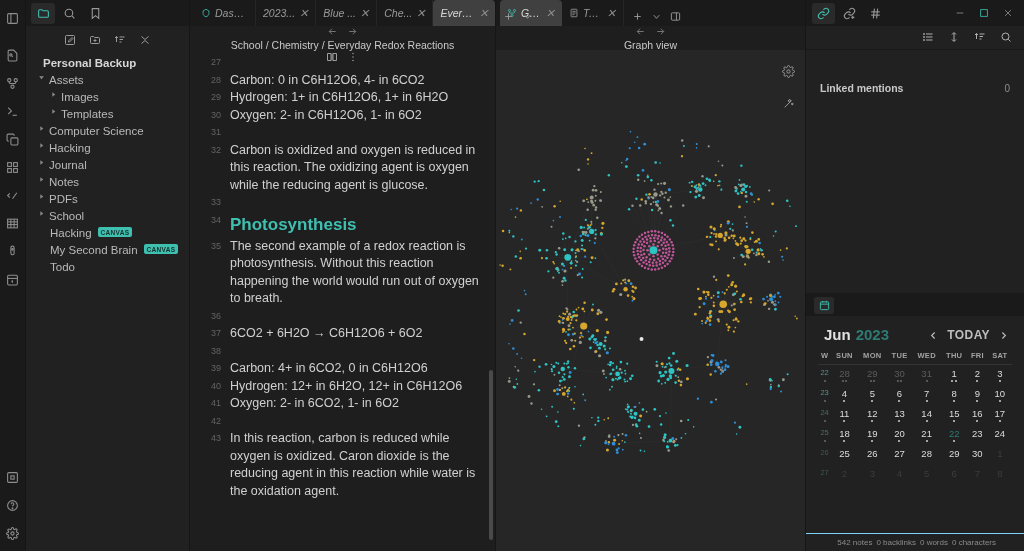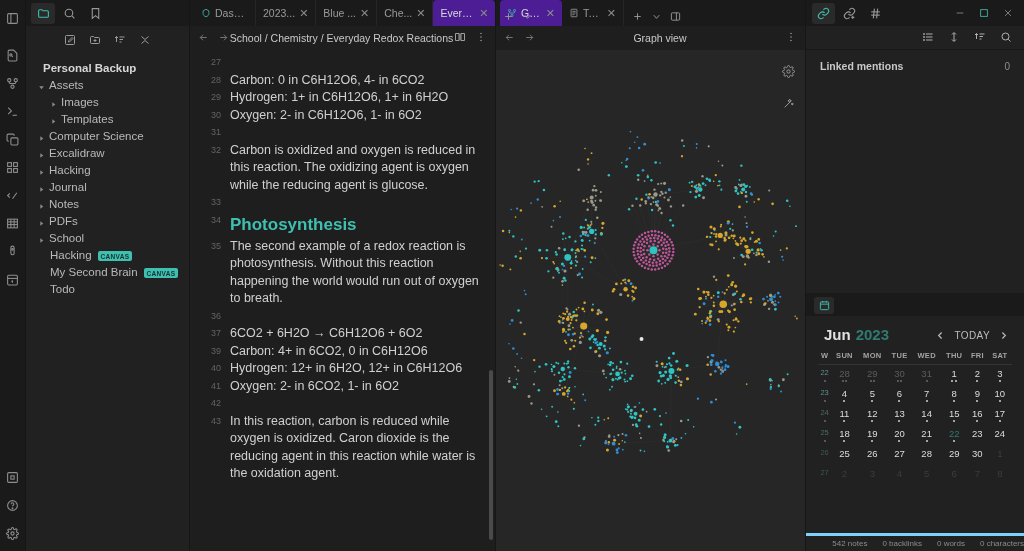--- a/index.html
+++ b/index.html
@@ -48,21 +48,21 @@
   .sb-tab.active { background: #2a2a2a; color: #3fbfb0; }
   .sb-tab svg { width: 13px; height: 13px; }
   .sb-toolbar {
     height: 24px; display: flex; align-items: center; justify-content: center;
     gap: 13px; padding-top: 3px;
   }
   .sb-toolbar .ti { color: #9a9a9a; display: flex; }
   .sb-toolbar svg { width: 12px; height: 12px; }
   .sb-tree { padding: 7px 0 0 0; overflow: hidden; flex: 1 1 auto; }
   .tree-row {
-    display: flex; align-items: flex-end; height: 17px;
+    display: flex; align-items: flex-start; height: 17px;
     font-size: 11.5px; color: #b9b9b9; padding-left: 10px;
     white-space: nowrap;
   }
   .tree-row.root { color: #d6d6d6; font-weight: bold; padding-left: 17px; font-size: 11.5px; }
   .tree-row.lvl1 { padding-left: 10px; }
   .tree-row.lvl2 { padding-left: 22px; }
   .tree-row.file { padding-left: 22px; }
   .chev {
     width: 11px; flex: 0 0 11px; color: #8b8b8b;
     display: inline-flex; align-items: center; justify-content: center;
@@ -74,39 +74,39 @@
     margin-left: 6px; font-size: 6.5px; font-weight: bold; letter-spacing: .3px;
     background: #3fbfb0; color: #16302e; padding: 1px 3px 0 3px; border-radius: 2px;
     text-transform: uppercase; line-height: 9px; display: inline-block;
   }
 
   
   .center { flex: 1 1 auto; display: flex; flex-direction: column; min-width: 0;
             background: #1e1e1e; border-right: 1px solid #161616; position: relative; }
   .tabbar {
     height: 26px; background: #1a1a1a; display: flex; align-items: flex-end;
-    padding-left: 4px; gap: 0;
+    padding-left: 4px; gap: 0; font-style: italic;
   }
   .tab {
     height: 26px; display: flex; align-items: center; gap: 4px;
     padding: 0 7px; font-size: 10.5px; color: #9a9a9a;
     border-right: 1px solid #262626; max-width: 62px;
   }
-  .tab.active { background: #4c1d95; color: #d8d8d8; border-right: none;
+  .tab.active { background: #404040; color: #d8d8d8; border-right: none;
                 border-top-left-radius: 4px; border-top-right-radius: 4px; }
   .tab .tlabel { overflow: hidden; text-overflow: ellipsis; white-space: nowrap; }
   .tab .tclose { color: #8b8b8b; font-size: 11px; line-height: 1; margin-left: auto; }
   .tab .ticon { color: #3fbfb0; display: flex; }
   .tab .ticon svg { width: 10px; height: 10px; }
   .tab-actions { display: flex; align-items: center; gap: 8px; padding: 0 8px; color: #9a9a9a; }
   .tab-actions svg { width: 11px; height: 11px; }
 
   .viewheader {
     height: 24px; display: flex; align-items: center; gap: 0;
-    padding: 0 8px; color: #9e9e9e; font-size: 10.5px;
+    padding: 0 8px; color: #9e9e9e; font-size: 10.5px; flex-direction: column;
   }
   .vh-nav { display: flex; gap: 9px; color: #7d7d7d; }
   .vh-nav svg { width: 11px; height: 11px; }
   .vh-title { flex: 1 1 auto; text-align: center; color: #c9c9c9; font-size: 10.5px; }
   .vh-right { display: flex; gap: 9px; color: #9e9e9e; }
   .vh-right svg { width: 12px; height: 12px; }
 
   .editor { flex: 1 1 auto; overflow: hidden; position: relative; padding-top: 4px; }
   .lines { font-size: 12.5px; }
   .ln {
@@ -146,35 +146,35 @@
   .rp-tab svg { width: 13px; height: 13px; }
   .winctl { margin-left: auto; display: flex; align-items: center; gap: 14px;
             padding-right: 11px; color: #8d8d8d; }
   .winctl svg { width: 10px; height: 10px; }
   .rp-toolbar { height: 24px; display: flex; align-items: center; justify-content: flex-end;
                 gap: 14px; padding-right: 12px; color: #b0b0b0;
                 border-bottom: 1px solid #191919; }
   .rp-toolbar svg { width: 12px; height: 12px; }
   .backlinks { padding: 10px 14px 0 14px; flex: 0 0 auto; height: 243px; }
   .bl-row { display: flex; align-items: center; justify-content: space-between;
-            font-size: 10.5px; color: #c8c8c8; font-weight: bold; margin-bottom: 21px; }
+            font-size: 10.5px; color: #c8c8c8; font-weight: bold; margin-bottom: 21px; margin-top: 22px; }
   .bl-count { color: #8d8d8d; font-weight: normal; font-size: 10px; }
 
   .calpane { border-top: 1px solid #191919; flex: 1 1 auto; display: flex; flex-direction: column; }
   .cal-tabs { height: 22px; background: #1a1a1a; display: flex; align-items: center; padding-left: 8px; }
   .cal-tab { width: 20px; height: 17px; border-radius: 3px; display: flex;
              align-items: center; justify-content: center; color: #3fbfb0; background: #2a2a2a; }
   .cal-tab svg { width: 11px; height: 11px; }
   .calbody { padding: 10px 12px 0 12px; }
   .cal-head { display: flex; align-items: baseline; padding: 0 4px 0 6px; }
   .cal-month { font-size: 15px; font-weight: bold; color: #e2e2e2; }
   .cal-year { font-size: 15px; font-weight: bold; color: #2f7a72; margin-left: 5px; }
   .cal-nav { margin-left: auto; display: flex; align-items: center; gap: 9px; color: #bdbdbd; }
   .cal-nav svg { width: 9px; height: 9px; }
-  .cal-today { font-size: 10px; font-weight: normal; letter-spacing: .4px; color: #bdbdbd; }
+  .cal-today { font-size: 12px; font-weight: bold; letter-spacing: .4px; color: #bdbdbd; }
   table.cal { width: 100%; border-collapse: collapse; margin-top: 7px; }
   table.cal th {
     font-size: 7.5px; font-weight: bold; color: #a3a3a3; letter-spacing: .3px;
     padding-bottom: 4px; border-bottom: 1px solid #333; text-align: center;
   }
   table.cal td {
     text-align: center; font-size: 9.5px; color: #dcdcdc;
     height: 20px; vertical-align: top; padding-top: 3px; position: relative;
   }
   table.cal td.wk { font-size: 7.5px; color: #5c8f8a; }
@@ -183,22 +183,22 @@
   table.cal td.out { color: #3d3d3d; }
   table.cal td.out.wk { color: #3c5653; }
   table.cal td.accent { color: #2f7a72; }
   .dots { position: absolute; left: 0; right: 0; bottom: 3px; display: flex;
           justify-content: center; gap: 1.5px; }
   .dot { width: 2px; height: 2px; border-radius: 50%; background: #cfcfcf; display: block; }
   .dot.dim { background: #6a6a6a; }
 
   .statusbar {
     height: 18px; display: flex; align-items: center; justify-content: flex-end;
-    gap: 15px; padding-right: 0; font-size: 8px; color: #8b8b8b;
-    border-top: 3px solid #7dd3fc;
+    gap: 4px; padding-right: 28px; font-size: 8px; color: #8b8b8b;
+    border-top: 1px solid #7dd3fc;
   }
 </style>
 </head>
 <body>
 
 <div class="app">
 
   <div class="ribbon">
     <div class="ribbon-ico">
       <svg viewBox="0 0 24 24" fill="none" stroke="currentColor" stroke-width="2">
@@ -378,28 +378,20 @@
             </svg>
           </span>
           <span class="tree-label">Computer Science</span>
         </div>
         <div class="tree-row lvl1">
           <span class="chev">
             <svg viewBox="0 0 24 24" fill="currentColor">
               <polygon points="8,4 18,12 8,20"></polygon>
             </svg>
           </span>
-          <span class="tree-label">Excalidraw</span>
-        </div>
-        <div class="tree-row lvl1">
-          <span class="chev">
-            <svg viewBox="0 0 24 24" fill="currentColor">
-              <polygon points="8,4 18,12 8,20"></polygon>
-            </svg>
-          </span>
           <span class="tree-label">Hacking</span>
         </div>
         <div class="tree-row lvl1">
           <span class="chev">
             <svg viewBox="0 0 24 24" fill="currentColor">
               <polygon points="8,4 18,12 8,20"></polygon>
             </svg>
           </span>
           <span class="tree-label">Journal</span>
         </div>
@@ -549,20 +541,24 @@
             <span class="lnum">35</span>
             <span class="ltext">The second example of a redox reaction is photosynthesis. Without this reaction happening the world would run out of oxygen to breath.</span>
           </div>
           <div class="ln">
             <span class="lnum">36</span>
             <span class="ltext blank"></span>
           </div>
           <div class="ln para">
             <span class="lnum">37</span>
             <span class="ltext">6CO2 + 6H2O → C6H12O6 + 6O2</span>
+          </div>
+          <div class="ln">
+            <span class="lnum">38</span>
+            <span class="ltext blank"></span>
           </div>
           <div class="ln para">
             <span class="lnum">39</span>
             <span class="ltext">Carbon: 4+ in 6CO2, 0 in C6H12O6</span>
           </div>
           <div class="ln para">
             <span class="lnum">40</span>
             <span class="ltext">Hydrogen: 12+ in 6H2O, 12+ in C6H12O6</span>
           </div>
           <div class="ln para">

